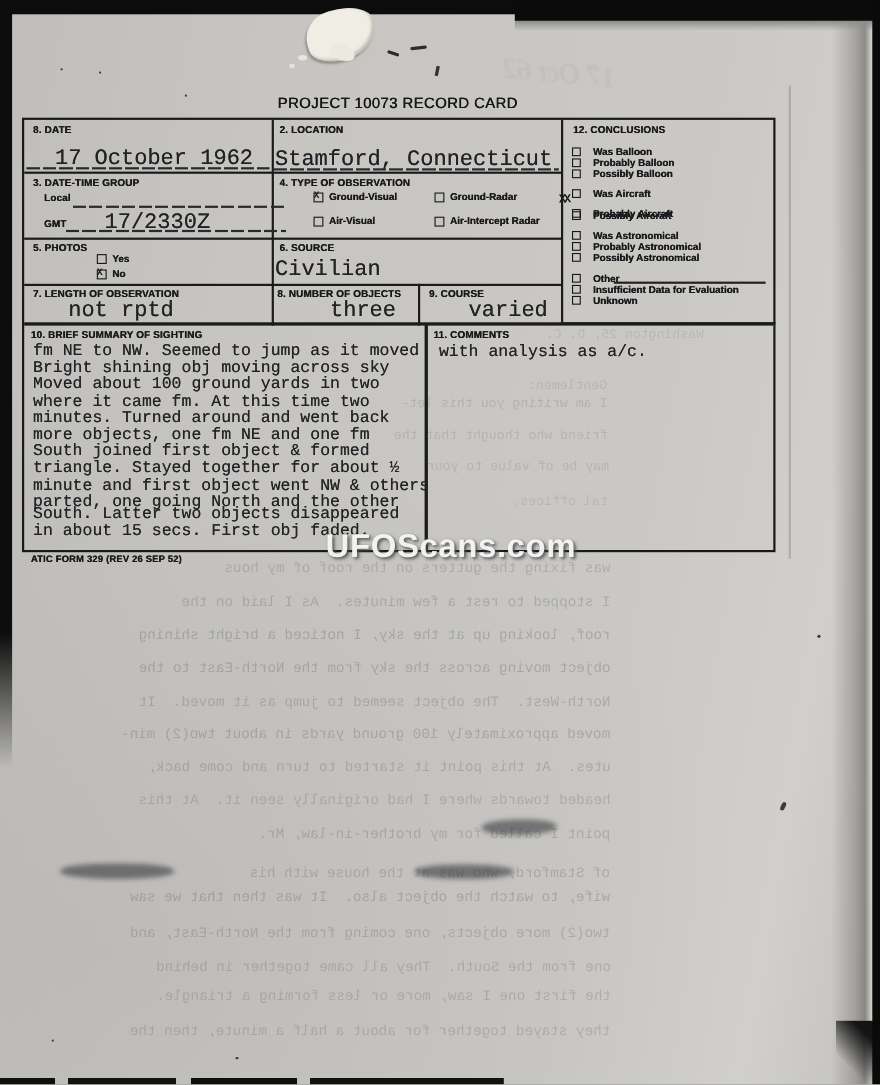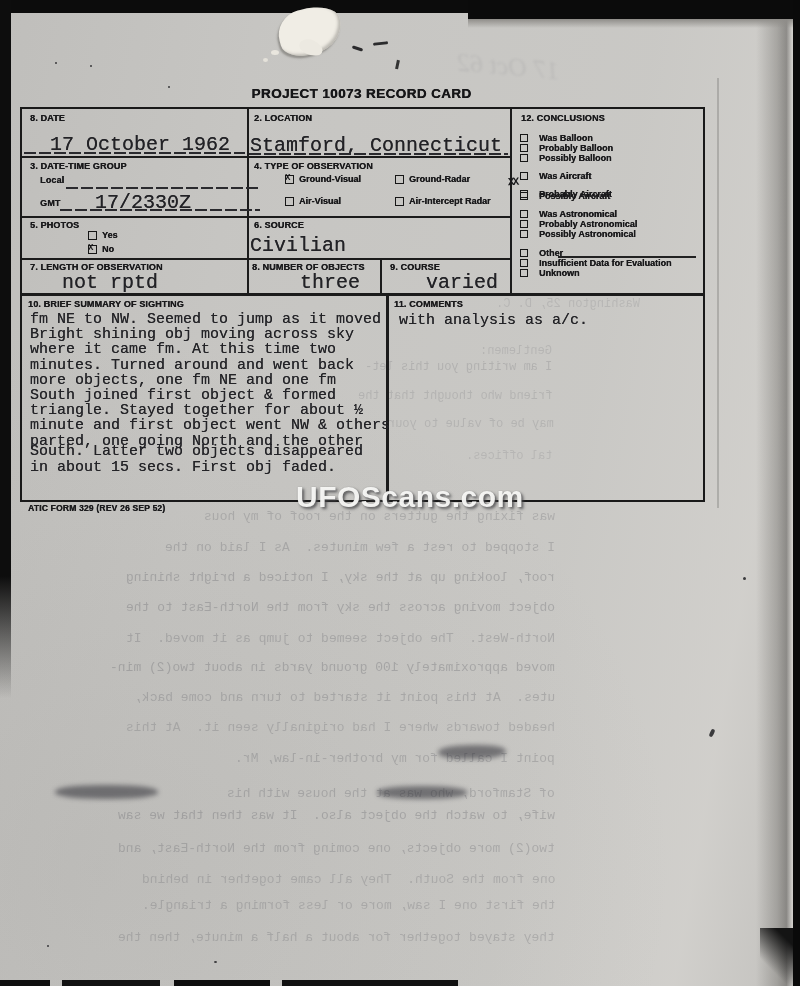--- a/index.html
+++ b/index.html
@@ -43,21 +43,21 @@
 
   
   .bleed{position:absolute;white-space:pre;font-family:"Liberation Mono",monospace;font-size:13px;
     color:#4e4f57;transform:scaleX(-1);filter:blur(0.55px);z-index:1;}
   .blob{position:absolute;background:rgba(36,36,44,0.52);filter:blur(2.4px);border-radius:45%;z-index:1;}
   .hand{position:absolute;font-family:"Liberation Serif",serif;font-style:italic;font-size:26px;
     color:#6a6a72;transform:scaleX(-1) rotate(-5deg);filter:blur(1.1px);opacity:0.12;z-index:1;}
 
   
   .title{position:absolute;left:20px;top:86px;width:683px;text-align:center;
-    font-weight:bold;font-size:13.5px;letter-spacing:0.4px;color:#161618;
+    font-weight:normal;font-size:13.5px;letter-spacing:0.4px;color:#161618;
     text-shadow:0.4px 0 0 #161618;z-index:3;}
   .card{position:absolute;left:20px;top:107px;width:681px;height:391px;
     border:2.5px solid #191919;z-index:2;}
   .gl{position:absolute;background:#1b1b1b;}
   .flabel{position:absolute;font-weight:bold;font-size:9px;letter-spacing:0.15px;color:#1a1a1c;
     white-space:nowrap;text-shadow:0.3px 0 0 #1a1a1c;}
   .typed{position:absolute;font-family:"Liberation Mono",monospace;font-size:20px;color:#222226;
     white-space:nowrap;text-shadow:0 0 0.5px rgba(30,30,34,0.8);}
   .typed-sm{position:absolute;font-family:"Liberation Mono",monospace;font-size:15px;line-height:15.2px;
     color:#232327;white-space:pre;text-shadow:0 0 0.4px rgba(30,30,34,0.8);}
@@ -207,20 +207,21 @@
     <div>
       <div class="flabel" style="left:368px;top:153px">9. COURSE</div>
       <div class="typed" style="left:404px;top:162px">varied</div>
     </div>
 
     <div>
       <div class="flabel" style="left:6px;top:190px">10. BRIEF SUMMARY OF SIGHTING</div>
       <div style="position:absolute;left:8px;top:203px;width:420px">
         <div class="typed-sm" style="position:static">fm NE to NW. Seemed to jump as it moved</div>
         <div class="typed-sm" style="position:static">Bright shining obj moving across sky</div>
+        <div class="typed-sm" style="position:static">Moved about 100 ground yards in two</div>
         <div class="typed-sm" style="position:static">where it came fm. At this time two</div>
         <div class="typed-sm" style="position:static">minutes. Turned around and went back</div>
         <div class="typed-sm" style="position:static">more objects, one fm NE and one fm</div>
         <div class="typed-sm" style="position:static">South joined first object &amp; formed</div>
         <div class="typed-sm" style="position:static">triangle. Stayed together for about ½</div>
         <div class="typed-sm" style="position:static">minute and first object went NW &amp; others</div>
         <div class="typed-sm" style="position:static">parted, one going North and the other</div>
         <div class="typed-sm" style="position:static;margin-top:-4.5px">South. Latter two objects disappeared</div>
         <div class="typed-sm" style="position:static">in about 15 secs. First obj faded.</div>
       </div>

